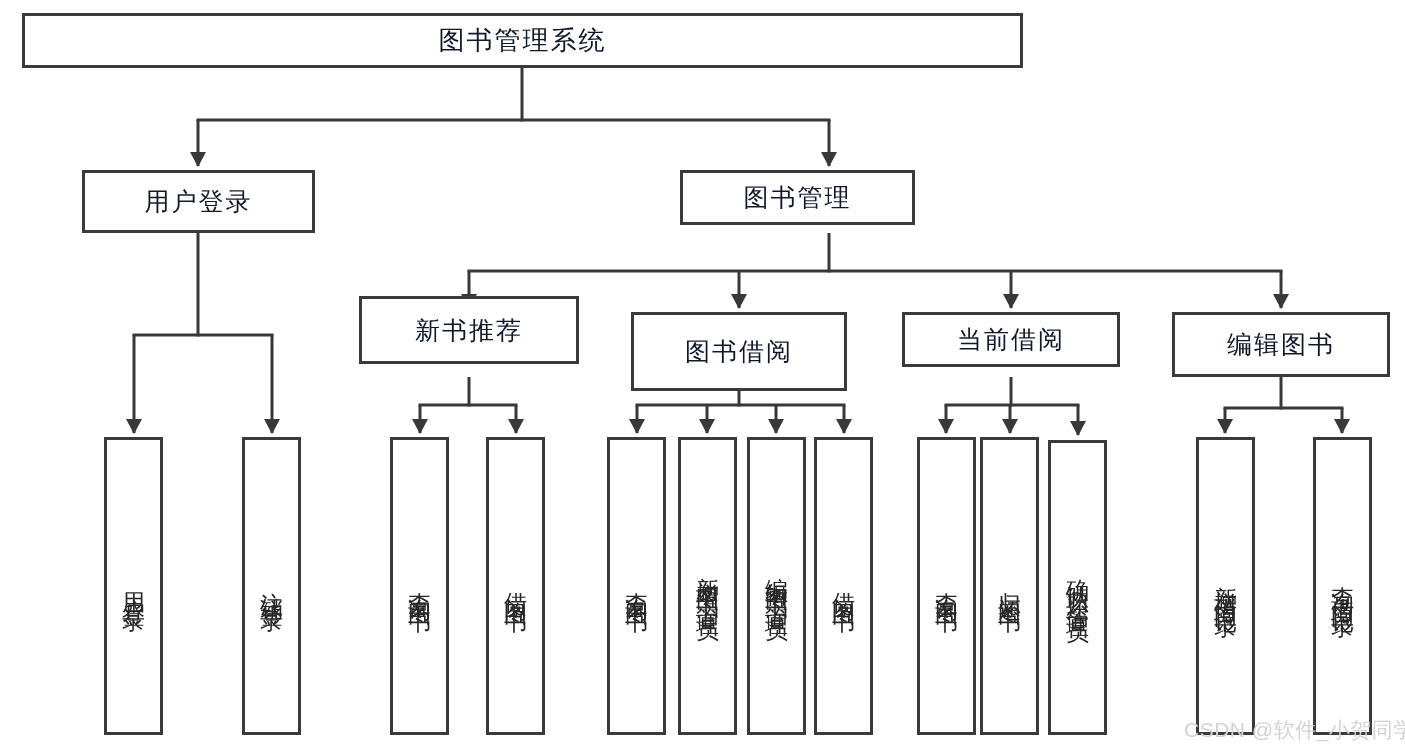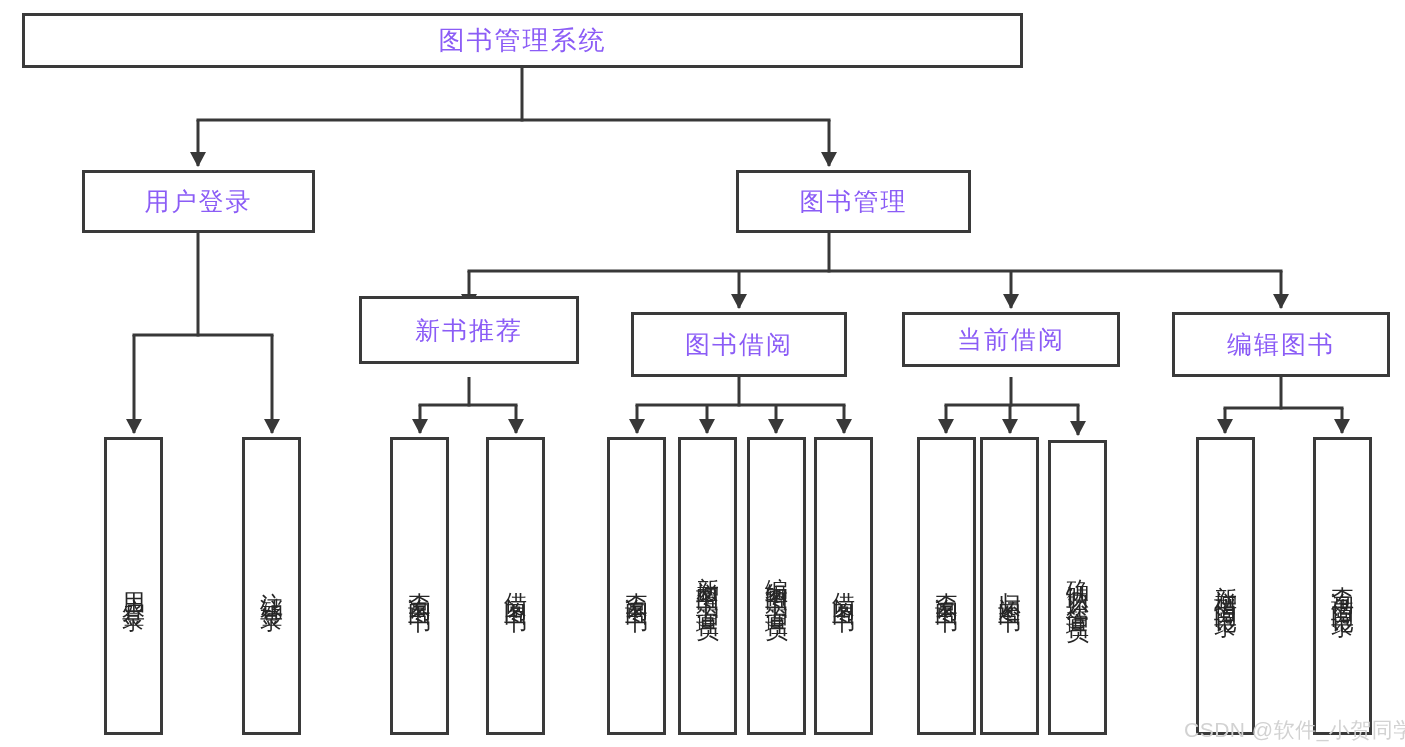--- a/index.html
+++ b/index.html
@@ -30,21 +30,21 @@
     position: absolute;
     box-sizing: border-box;
     background: #ffffff;
     border: 3px solid #3a3a3a;
     display: flex;
     align-items: center;
     justify-content: center;
     z-index: 2;
   }
   .node .lbl {
-    color: #8b5cf6;
+    color: #0f172a;
     font-size: 25px;
     letter-spacing: 2px;
     white-space: nowrap;
   }
   .node.root .lbl {
     font-size: 26px;
   }
   .node.leaf .vlbl {
     writing-mode: vertical-rl;
     text-orientation: mixed;
@@ -131,28 +131,28 @@
     </g>
   </svg>
 
   <div class="node root" style="left:22px;top:13px;width:1001px;height:55px">
     <span class="lbl">图书管理系统</span>
   </div>
 
   <div class="node" style="left:82px;top:170px;width:233px;height:63px">
     <span class="lbl">用户登录</span>
   </div>
-  <div class="node" style="left:736px;top:170px;width:235px;height:63px">
+  <div class="node" style="left:680px;top:170px;width:235px;height:55px">
     <span class="lbl">图书管理</span>
   </div>
 
   <div class="node" style="left:359px;top:296px;width:220px;height:68px">
     <span class="lbl">新书推荐</span>
   </div>
-  <div class="node" style="left:631px;top:312px;width:216px;height:65px">
+  <div class="node" style="left:631px;top:312px;width:216px;height:79px">
     <span class="lbl">图书借阅</span>
   </div>
   <div class="node" style="left:902px;top:312px;width:218px;height:55px">
     <span class="lbl">当前借阅</span>
   </div>
   <div class="node" style="left:1172px;top:312px;width:218px;height:65px">
     <span class="lbl">编辑图书</span>
   </div>
 
   <div class="node leaf" style="left:104px;top:437px;width:59px;height:298px">

